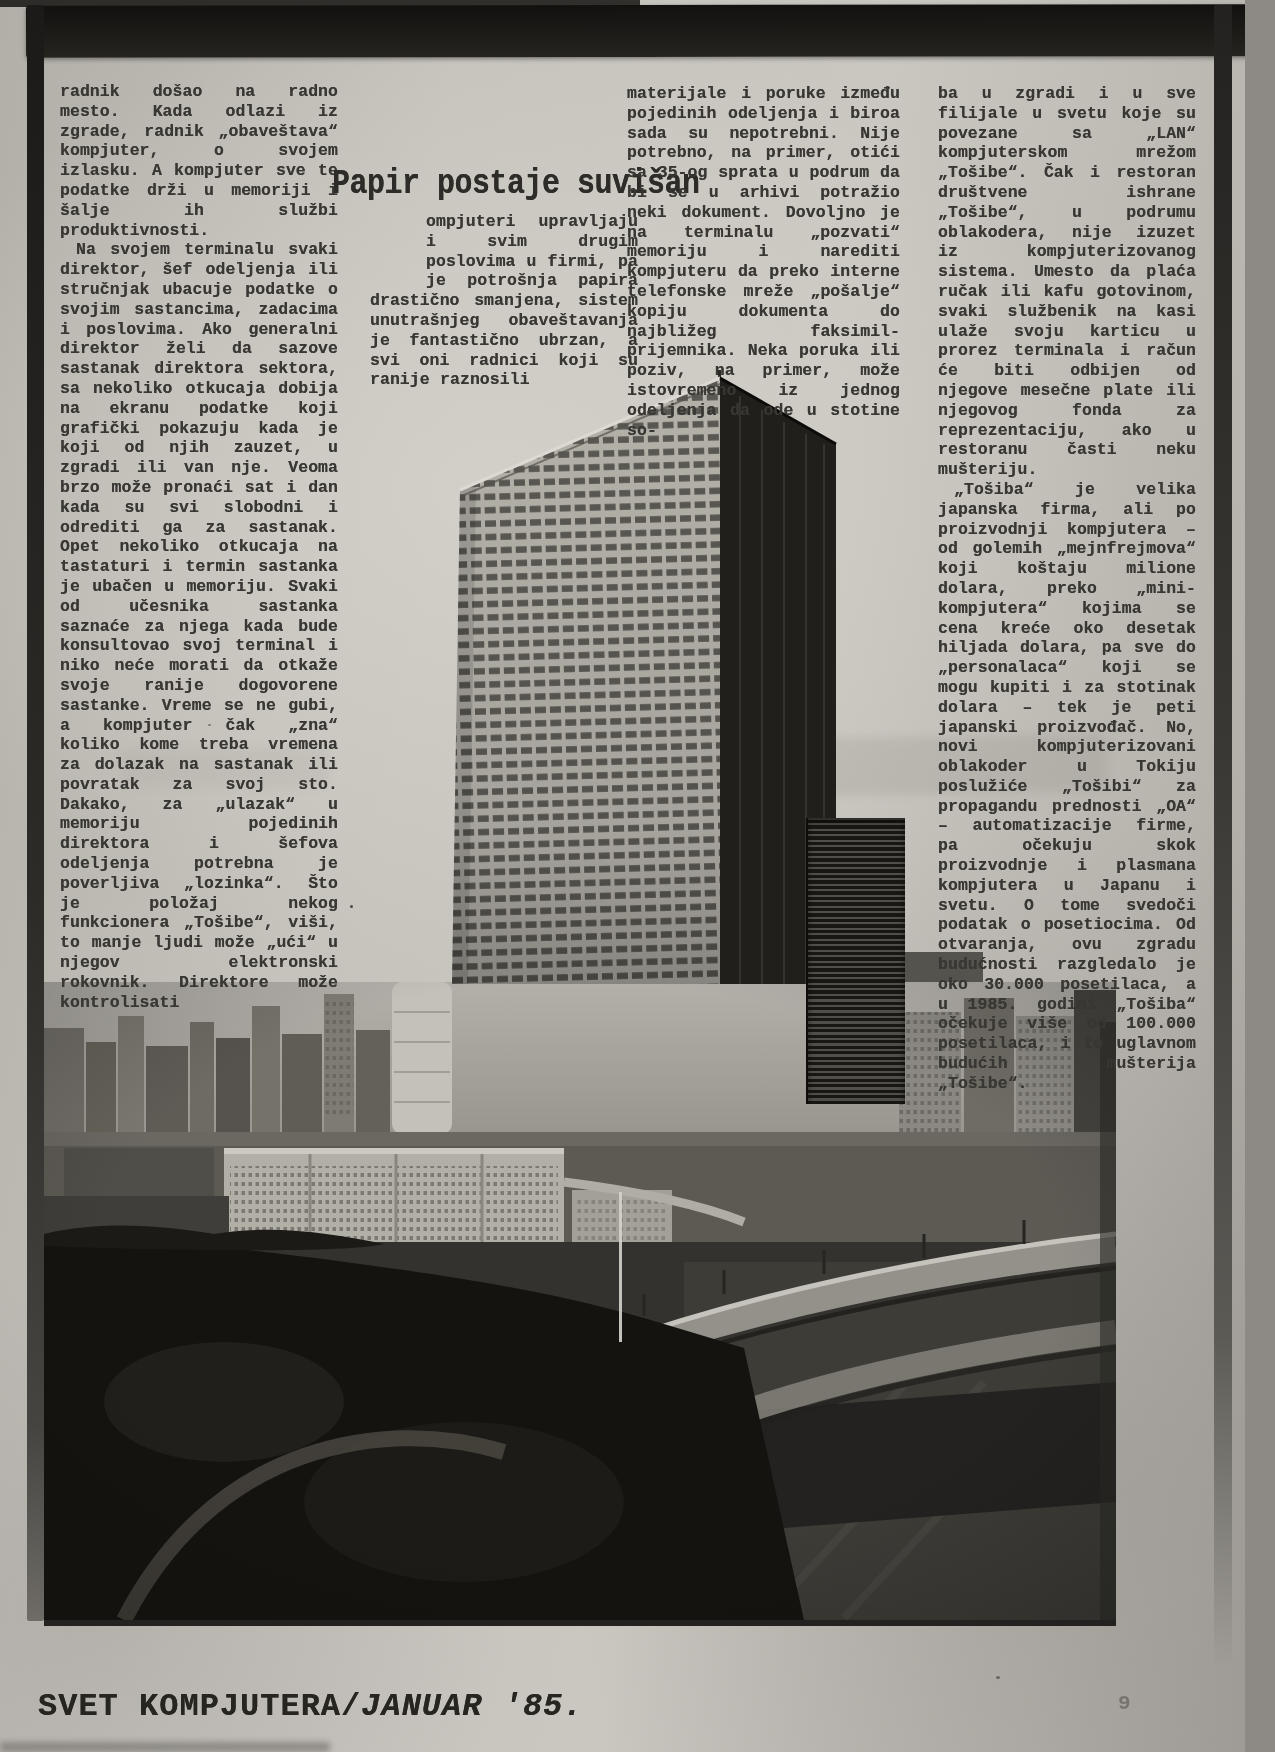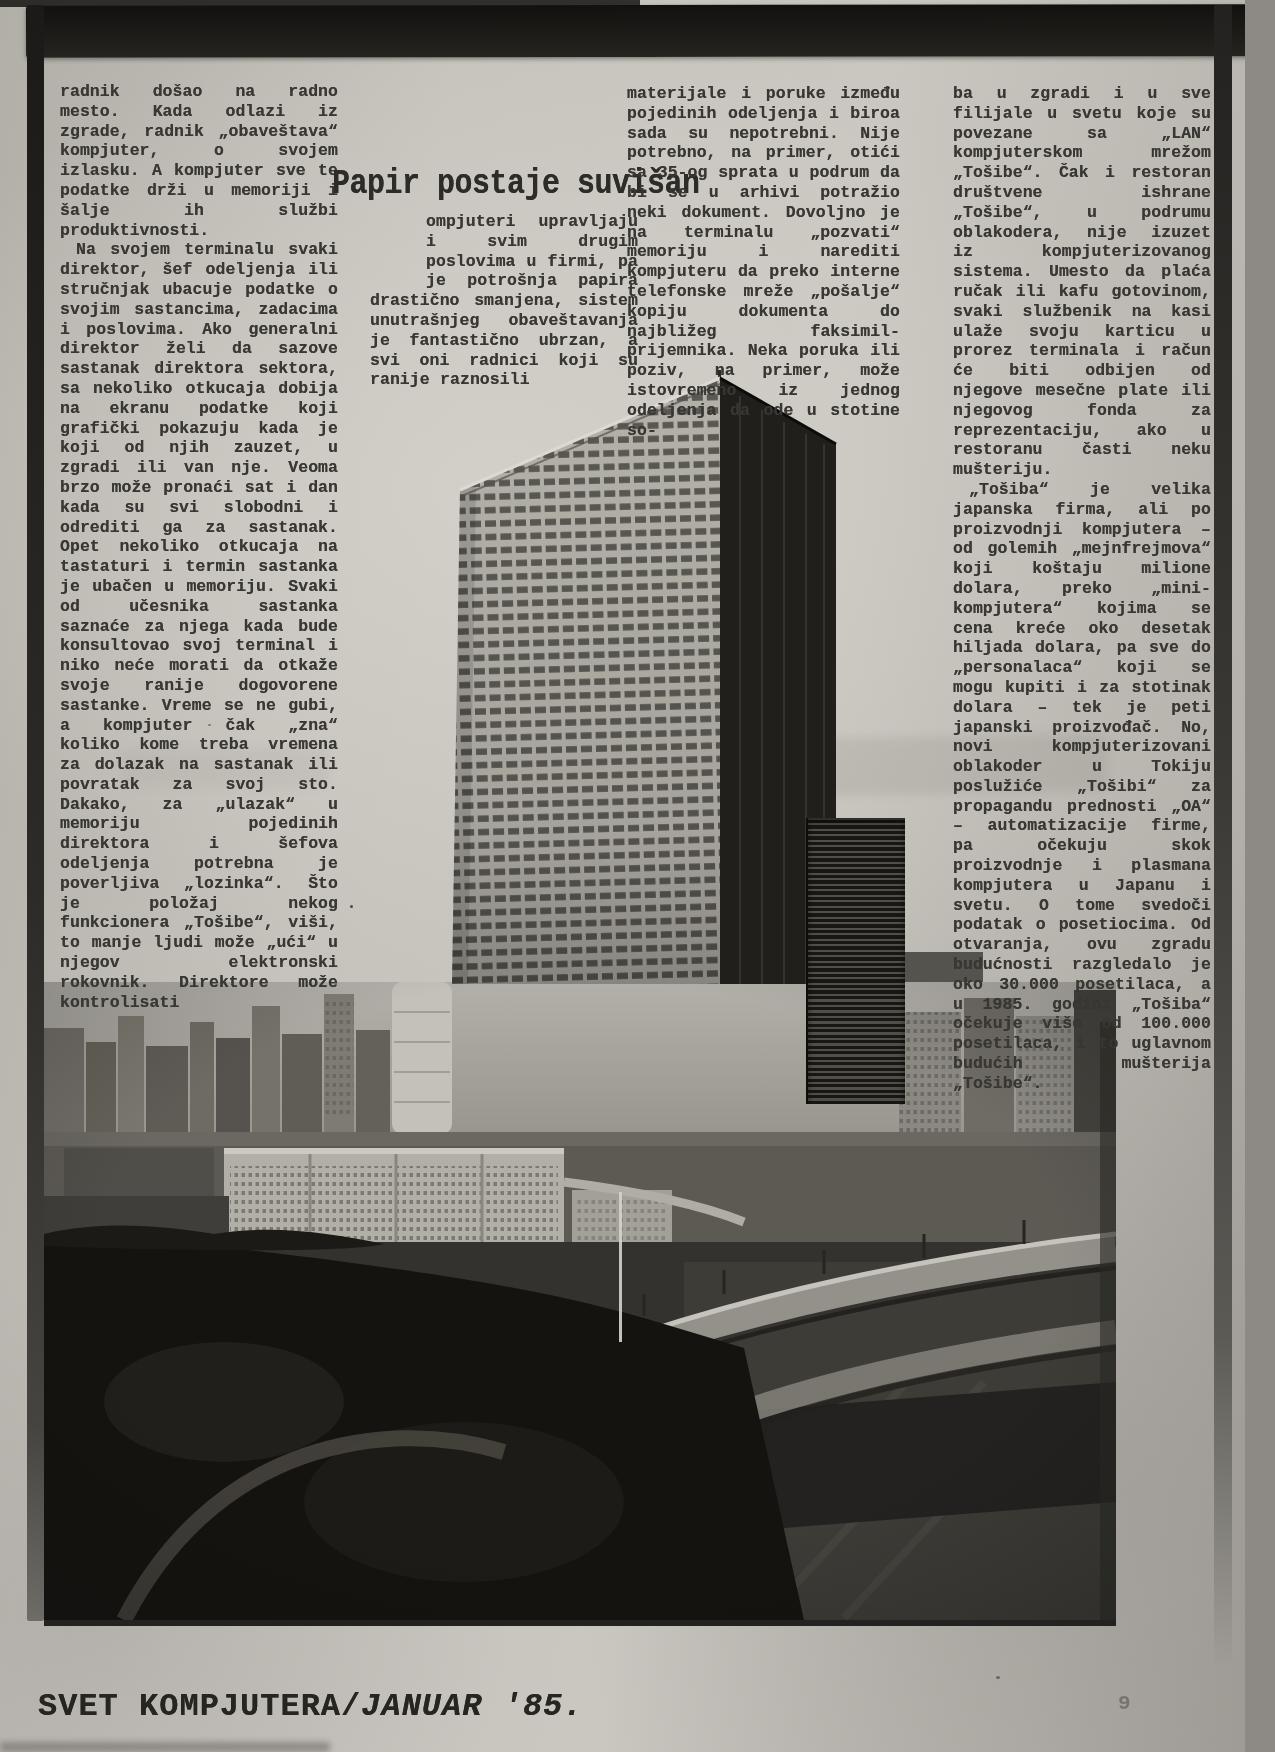--- a/index.html
+++ b/index.html
@@ -20,21 +20,21 @@
   .corner-smudge{position:absolute;left:0;top:1742px;width:330px;height:10px;background:#6d6a65;filter:blur(3px);opacity:.6;}
 
   
   .col{position:absolute;z-index:4;}
   .col p{margin:0;text-align:justify;font-size:16.5px;line-height:19.8px;font-weight:bold;color:#393733;letter-spacing:.05px;word-spacing:.4px;text-shadow:0 0 .5px rgba(46,44,40,.65);}
   .col p + p{text-indent:16px;margin-top:0;}
   .col1{left:60px;top:82px;width:278px;}
   .col2{left:352px;top:84px;width:260px;}
   .col2b{left:346px;top:212px;width:268px;margin-left:24px;}
   .col3{left:627px;top:84px;width:273px;}
-  .col4{left:938px;top:84px;width:258px;margin-left:15px;}
+  .col4{left:938px;top:84px;width:258px;}
   .headline{position:absolute;z-index:4;left:332px;top:164px;width:300px;margin:0;text-align:center;font-size:30px;font-weight:bold;color:#2d2c28;letter-spacing:-.5px;white-space:nowrap;transform:scaleY(1.15);transform-origin:top center;text-shadow:0 0 .6px rgba(35,33,30,.8);}
   .dropgap{float:left;width:56px;height:79px;}
 
   
   .tower{position:absolute;left:450px;top:370px;width:388px;height:614px;z-index:2;}
   .stripe-building{position:absolute;left:806px;top:818px;width:97px;height:286px;z-index:3;
     background:repeating-linear-gradient(180deg,#514f49 0 2px,#181713 2px 5.5px);
     border-left:2px solid #0e0d0b;box-shadow:inset 0 4px 6px rgba(0,0,0,.5);}
   .sky-block{position:absolute;left:903px;top:952px;width:80px;height:32px;background:#55534d;z-index:1;}
 

